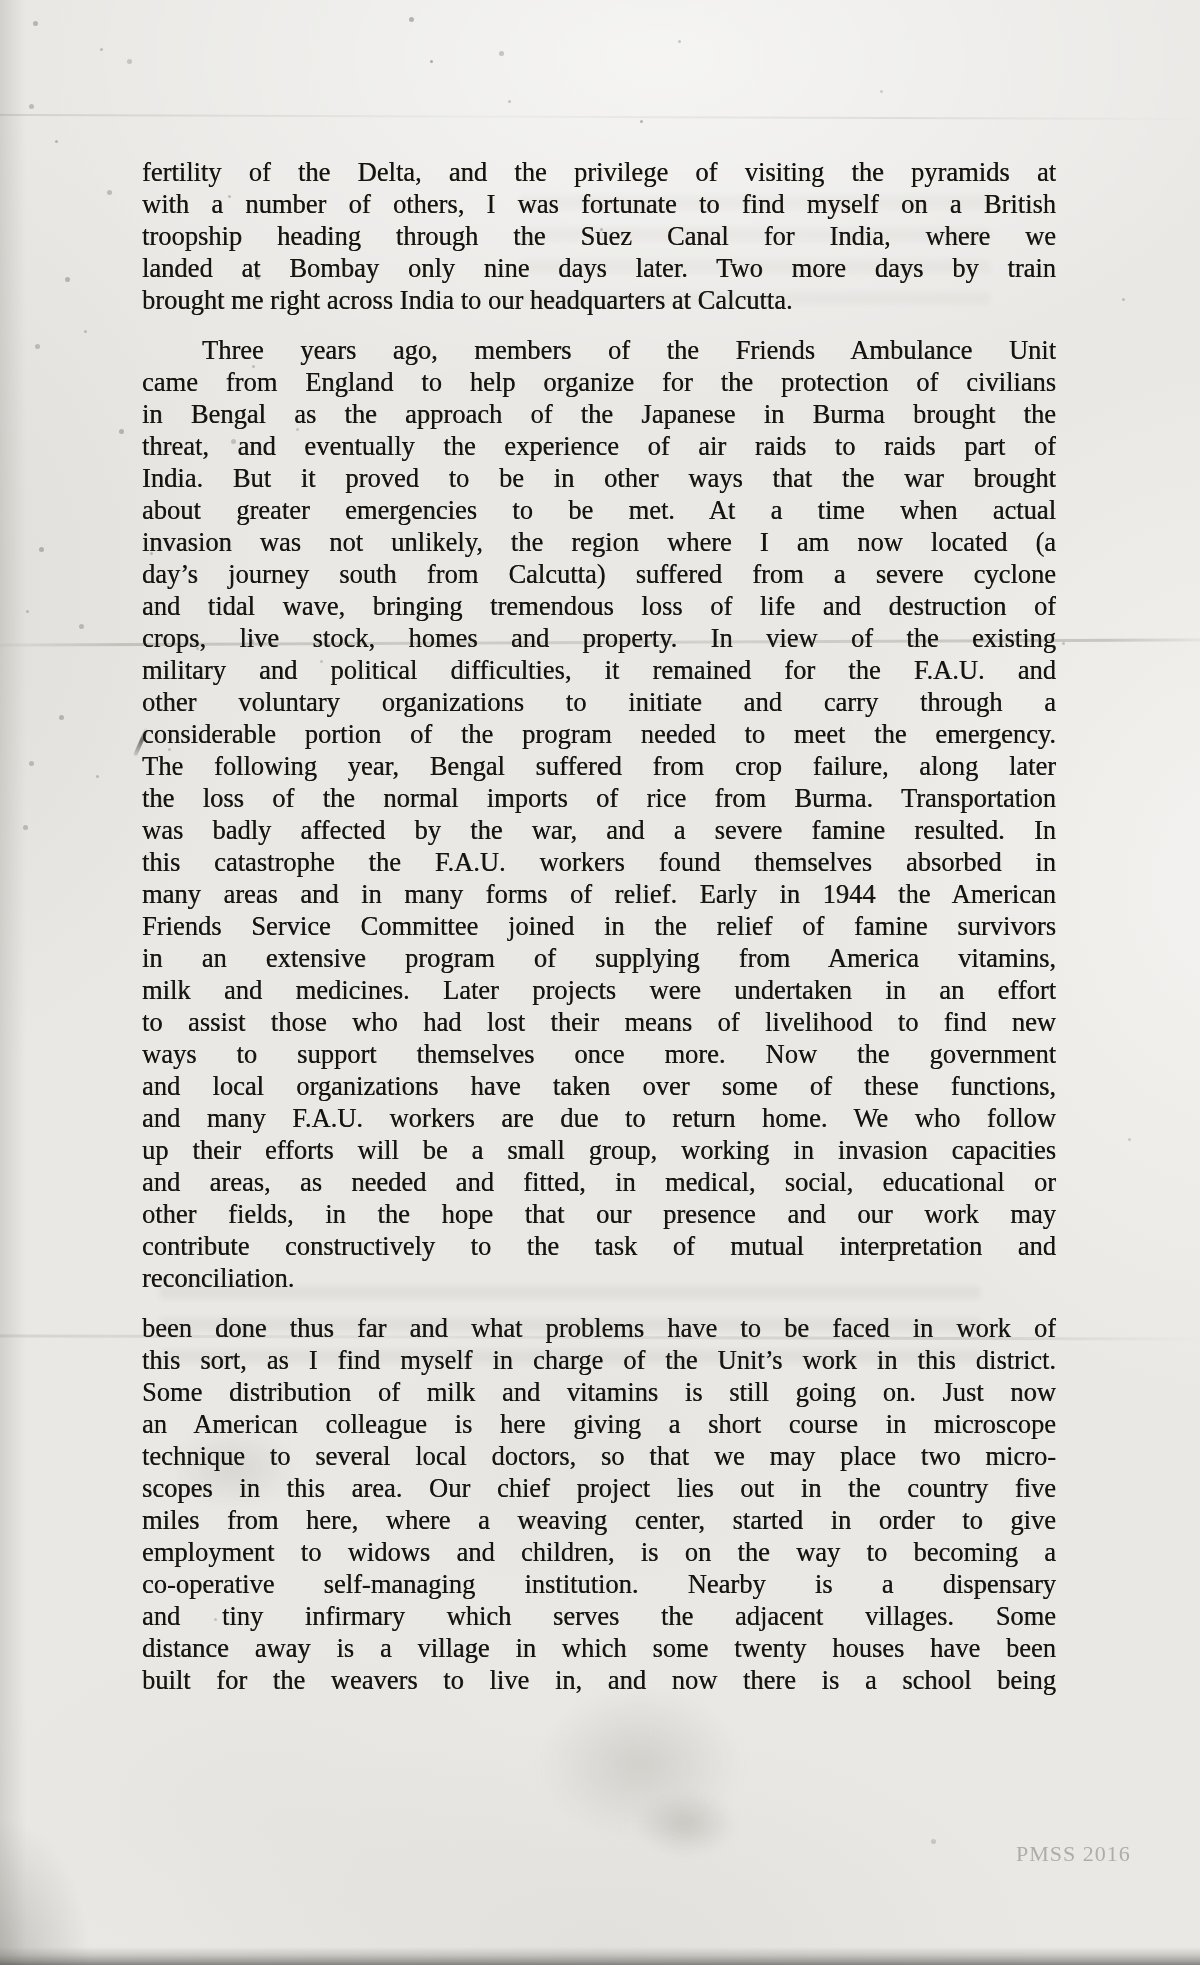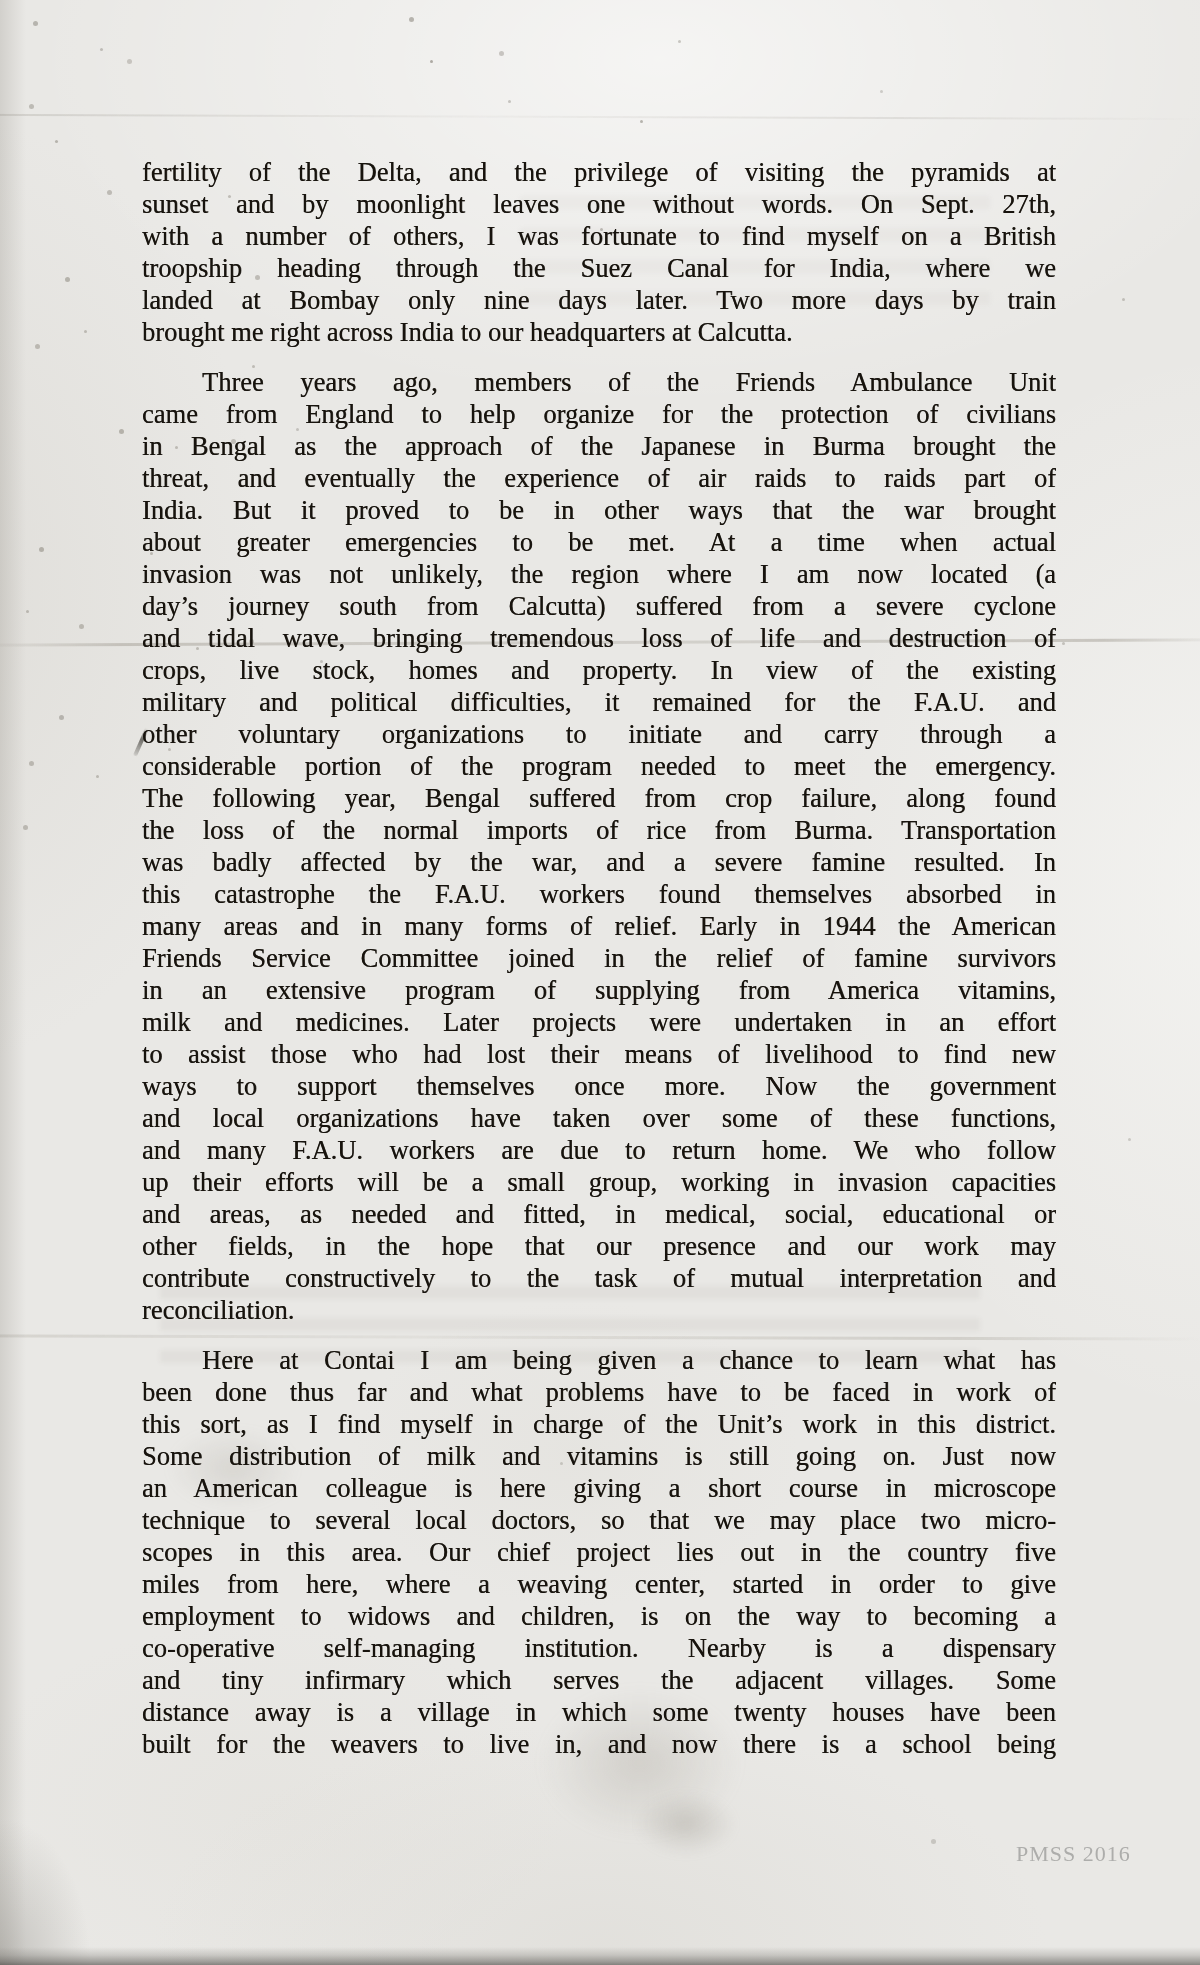--- a/index.html
+++ b/index.html
@@ -91,60 +91,58 @@
   <div class="crease crease-low"></div>
   <div class="speckles"></div>
   <div class="pen-mark"></div>
   <div class="smudge smudge-a"></div>
   <div class="smudge smudge-b"></div>
   <div class="smudge smudge-c"></div>
 
   <div class="text-block">
       <div class="para">
         <div class="line">fertility of the Delta, and the privilege of visiting the pyramids at</div>
-        <div class="line">sunset and by moonlight leaves one without words.  On Sept. 27th,</div>
         <div class="line">with a number of others, I was fortunate to find myself on a British</div>
         <div class="line">troopship heading through the Suez Canal for India, where we</div>
         <div class="line">landed at Bombay only nine days later.  Two more days by train</div>
         <div class="line no-just">brought me right across India to our headquarters at Calcutta.</div>
       </div>
       <div class="para">
         <div class="line indent">Three years ago, members of the Friends Ambulance Unit</div>
         <div class="line">came from England to help organize for the protection of civilians</div>
         <div class="line">in Bengal as the approach of the Japanese in Burma brought the</div>
         <div class="line">threat, and eventually the experience of air raids to raids part of</div>
         <div class="line">India.  But it proved to be in other ways that the war brought</div>
         <div class="line">about greater emergencies to be met.  At a time when actual</div>
         <div class="line">invasion was not unlikely, the region where I am now located (a</div>
         <div class="line">day’s journey south from Calcutta) suffered from a severe cyclone</div>
         <div class="line">and tidal wave, bringing tremendous loss of life and destruction of</div>
         <div class="line">crops, live stock, homes and property.  In view of the existing</div>
         <div class="line">military and political difficulties, it remained for the F.A.U. and</div>
         <div class="line">other voluntary organizations to initiate and carry through a</div>
         <div class="line">considerable portion of the program needed to meet the emergency.</div>
-        <div class="line">The following year, Bengal suffered from crop failure, along found</div>
+        <div class="line">The following year, Bengal suffered from crop failure, along later</div>
         <div class="line">the loss of the normal imports of rice from Burma.  Transportation</div>
         <div class="line">was badly affected by the war, and a severe famine resulted.  In</div>
         <div class="line">this catastrophe the F.A.U. workers found themselves absorbed in</div>
         <div class="line">many areas and in many forms of relief.  Early in 1944 the American</div>
         <div class="line">Friends Service Committee joined in the relief of famine survivors</div>
         <div class="line">in an extensive program of supplying from America vitamins,</div>
         <div class="line">milk and medicines.  Later projects were undertaken in an effort</div>
         <div class="line">to assist those who had lost their means of livelihood to find new</div>
         <div class="line">ways to support themselves once more.  Now the government</div>
         <div class="line">and local organizations have taken over some of these functions,</div>
         <div class="line">and many F.A.U. workers are due to return home.  We who follow</div>
         <div class="line">up their efforts will be a small group, working in invasion capacities</div>
         <div class="line">and areas, as needed and fitted, in medical, social, educational or</div>
         <div class="line">other fields, in the hope that our presence and our work may</div>
         <div class="line">contribute constructively to the task of mutual interpretation and</div>
         <div class="line no-just">reconciliation.</div>
       </div>
       <div class="para">
-        <div class="line indent">Here at Contai I am being given a chance to learn what has</div>
         <div class="line">been done thus far and what problems have to be faced in work of</div>
         <div class="line">this sort, as I find myself in charge of the Unit’s work in this district.</div>
         <div class="line">Some distribution of milk and vitamins is still going on.  Just now</div>
         <div class="line">an American colleague is here giving a short course in microscope</div>
         <div class="line">technique to several local doctors, so that we may place two micro-</div>
         <div class="line">scopes in this area.  Our chief project lies out in the country five</div>
         <div class="line">miles from here, where a weaving center, started in order to give</div>
         <div class="line">employment to widows and children, is on the way to becoming a</div>
         <div class="line">co-operative self-managing institution.  Nearby is a dispensary</div>
         <div class="line">and tiny infirmary which serves the adjacent villages.  Some</div>

